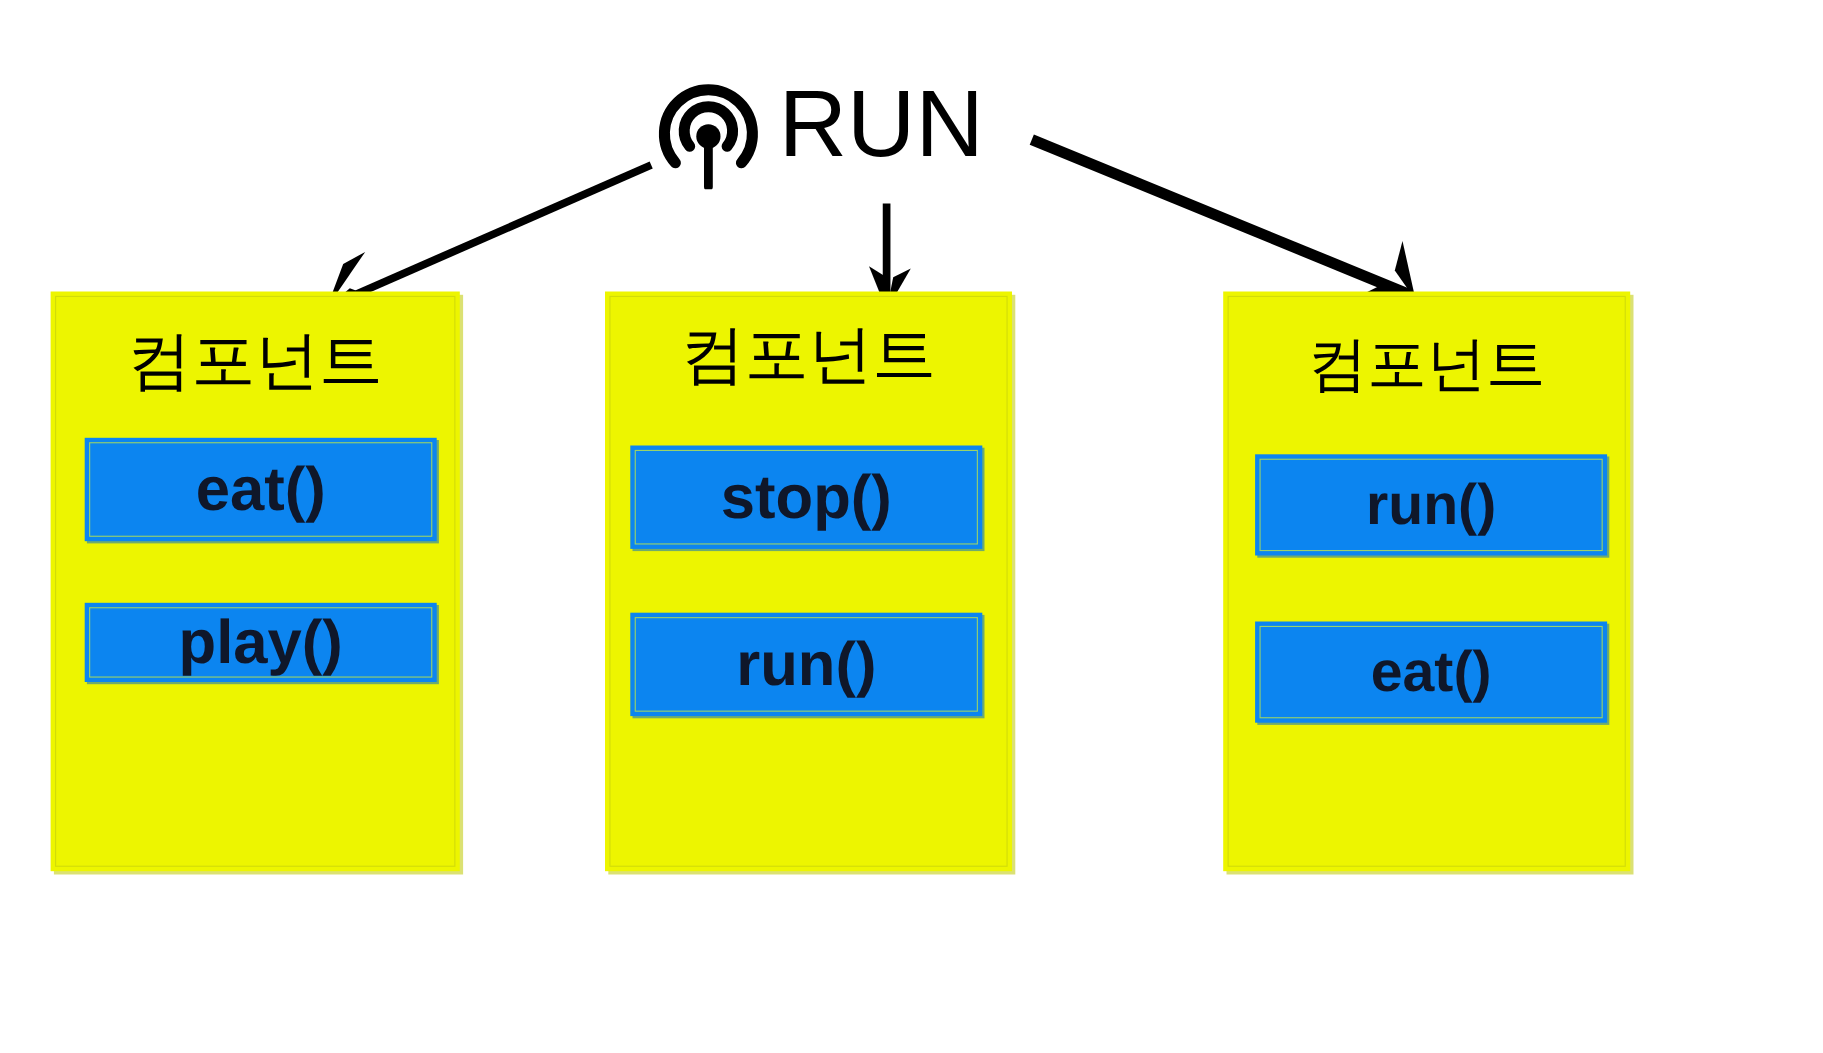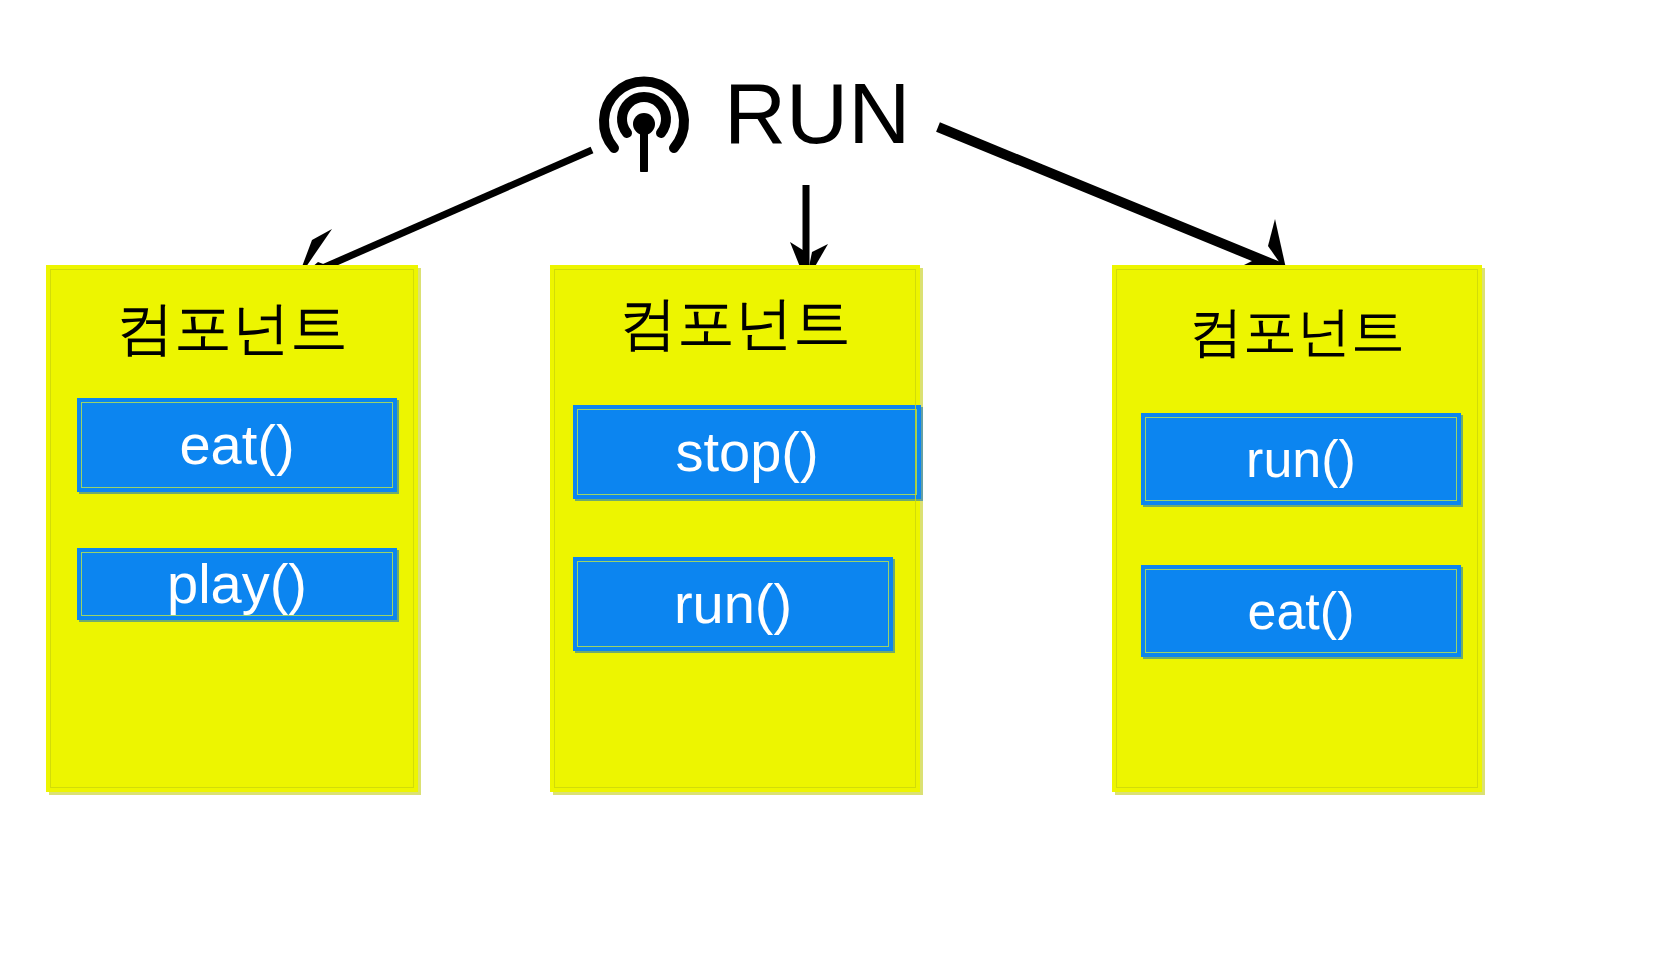--- a/index.html
+++ b/index.html
@@ -22,21 +22,21 @@
     height: 957px;
   }
 
   
   #source {
     position: absolute;
     left: 588px;
     top: 62px;
     display: flex;
     align-items: center;
-    gap: 24px;
+    gap: 8px;
   }
   #broadcast-icon {
     width: 112px;
     height: 110px;
     display: block;
   }
   #source-label {
     font-size: 86px;
     line-height: 1;
     color: #000000;
@@ -94,37 +94,37 @@
   }
   .method-btn::before {
     content: "";
     position: absolute;
     left: 4px; top: 4px; right: 4px; bottom: 4px;
     border: 1px solid #9ad36a;
     pointer-events: none;
   }
   .method-label {
     position: relative;
-    color: #ffffff;
+    color: #0f172a;
     font-size: 56px;
     line-height: 1;
-    font-weight: 400;
+    font-weight: 700;
     white-space: nowrap;
   }
 
   
   #card-0 { left: 46px;   top: 265px; width: 372px; height: 527px; }
   #card-0 .card-title { top: 33px; font-size: 58px; }
   #card-0 .method-btn.m0 { left: 31px; top: 133px; width: 320px; height: 94px; }
   #card-0 .method-btn.m1 { left: 31px; top: 283px; width: 320px; height: 72px; }
 
   
   #card-1 { left: 550px;  top: 265px; width: 370px; height: 527px; }
   #card-1 .card-title { top: 28px; font-size: 58px; }
-  #card-1 .method-btn.m0 { left: 23px; top: 140px; width: 348px; height: 94px; }
+  #card-1 .method-btn.m0 { left: 23px; top: 140px; width: 320px; height: 94px; }
   #card-1 .method-btn.m1 { left: 23px; top: 292px; width: 320px; height: 94px; }
 
   
   #card-2 { left: 1112px; top: 265px; width: 370px; height: 527px; }
   #card-2 .card-title { top: 38px; font-size: 54px; }
   #card-2 .method-btn.m0 { left: 29px; top: 148px; width: 320px; height: 92px; }
   #card-2 .method-btn.m1 { left: 29px; top: 300px; width: 320px; height: 92px; }
   #card-2 .method-label { font-size: 52px; }
 </style>
 </head>

